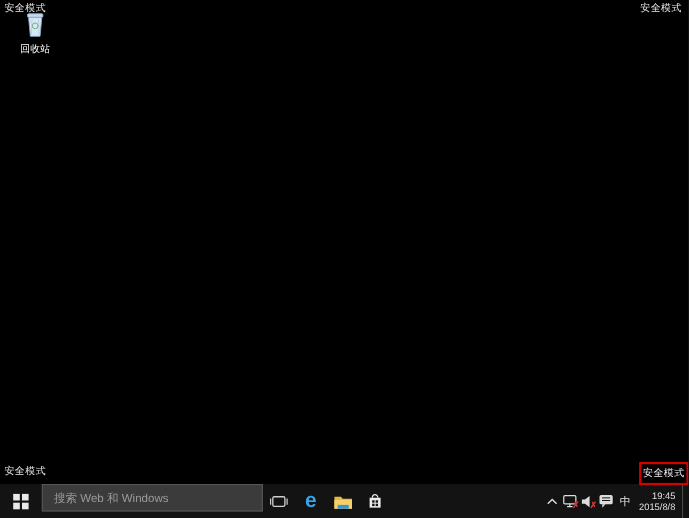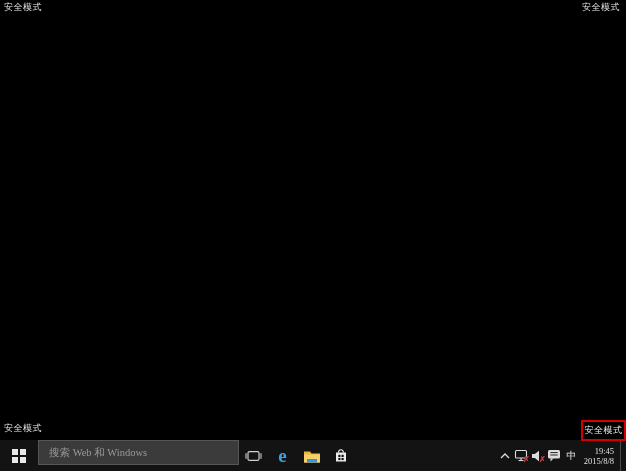--- a/index.html
+++ b/index.html
@@ -1,18 +1,18 @@
 <!DOCTYPE html>
 <html><head>
 <meta charset="utf-8">
 <style>
   html,body{margin:0;padding:0;background:#222;}
   .screen{
     position:relative;width:626px;height:471px;background:#000;
-    overflow:hidden;font-family:Liberation Serif, serif;
+    overflow:hidden;font-family:Liberation Sans, sans-serif;
     -webkit-font-smoothing:antialiased;
   }
   
   .corner-label{position:absolute;color:#e6e6e6;font-size:9px;line-height:11px;letter-spacing:0.5px;}
   .cl-tl{left:4px;top:2px;}
   .cl-tr{right:6px;top:2px;}
   .cl-bl{left:4px;top:423px;}
   
   .watermark{position:absolute;top:4px;left:0;width:100%;text-align:center;
     color:#cfcfcf;font-size:9px;letter-spacing:0.2px;}
@@ -55,20 +55,30 @@
 </head>
 <body>
 
 <div class="screen">
 
   <div class="corner-label cl-tl">安全模式</div>
   <div class="corner-label cl-tr">安全模式</div>
   <div class="corner-label cl-bl">安全模式</div>
 
 
+  <div class="desktop-icon">
+    <svg class="ico" width="24" height="28" viewBox="0 0 24 28">
+      <path d="M6,7 h12 l-1.6,17 h-8.8 Z" fill="#d7e7f5" stroke="#8fb0cc" stroke-width="0.8"></path>
+      <rect x="5" y="3.5" width="14" height="3.2" rx="1" fill="#c3d9ee" stroke="#8fb0cc" stroke-width="0.8"></rect>
+      <path d="M9,8.5 L8.6,22" stroke="#b5cde4" stroke-width="0.8" fill="none"></path>
+      <path d="M15,8.5 L15.4,22" stroke="#b5cde4" stroke-width="0.8" fill="none"></path>
+      <circle cx="12" cy="14.5" r="2.6" fill="none" stroke="#6fae78" stroke-width="0.9"></circle>
+    </svg>
+    <span class="lbl">回收站</span>
+  </div>
 
   <div class="annotation-box" style="border-color: rgb(212, 0, 0);">
     <span>安全模式</span>
   </div>
 
   <div class="taskbar">
 
     <div class="tb-btn start-btn">
       <div class="win-logo">
         <span></span>

